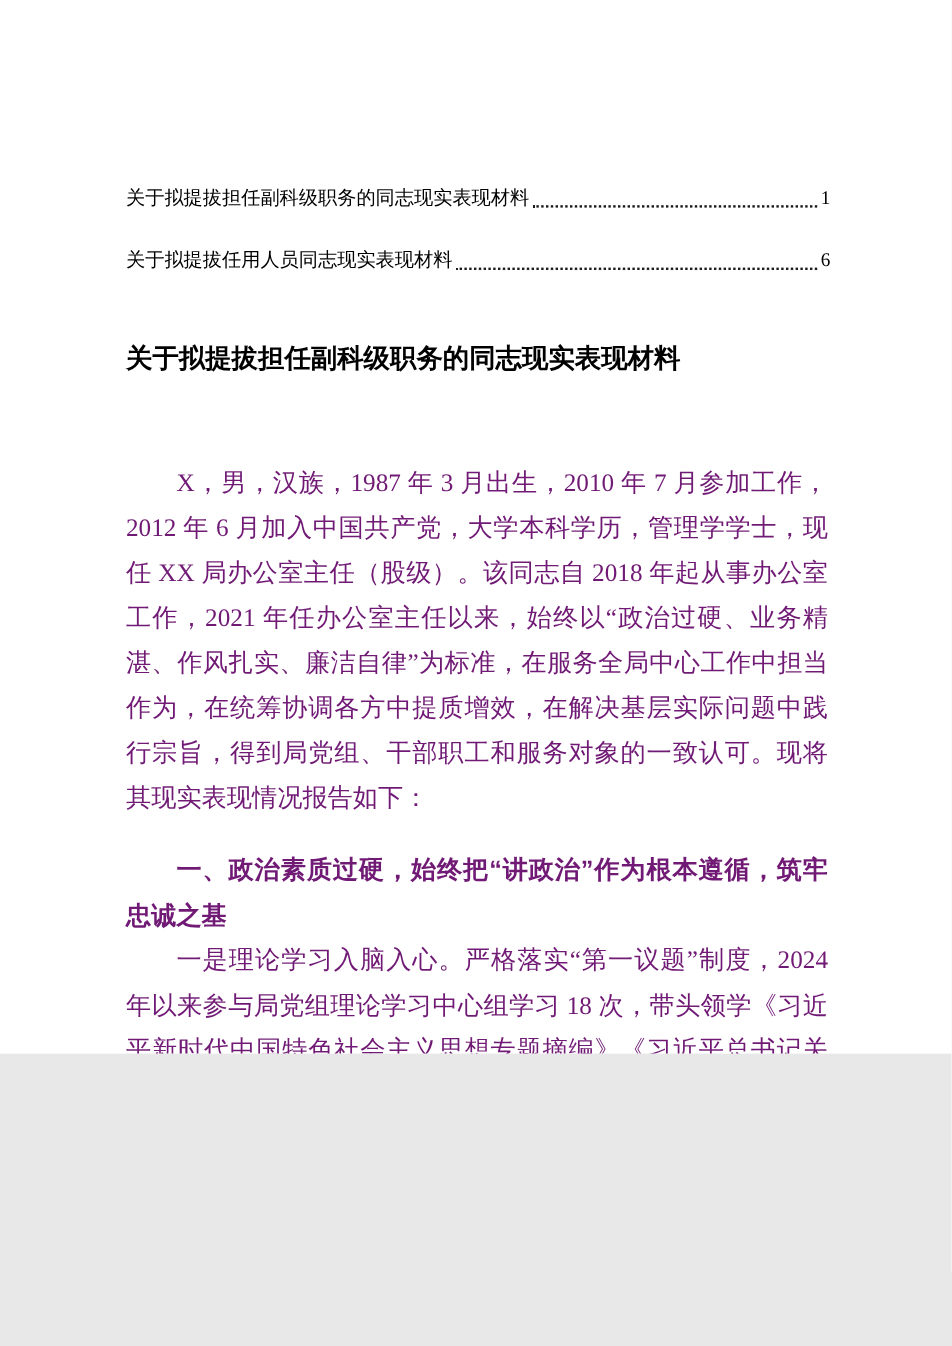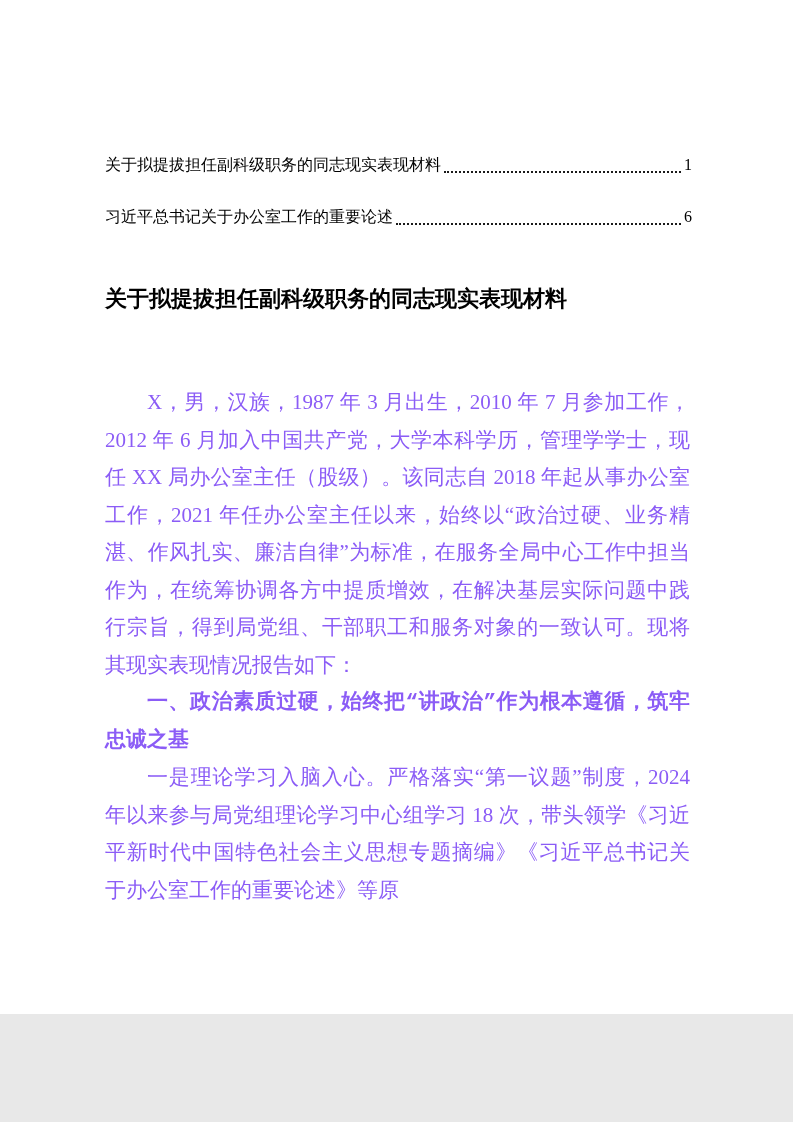--- a/index.html
+++ b/index.html
@@ -2,21 +2,21 @@
 <html><head>
 <meta charset="utf-8">
 <style>
   * { box-sizing: border-box; }
   html, body { margin: 0; padding: 0; }
   body { background: #e8e8e8; }
 
   .page {
     position: relative;
     width: 793px;
-    height: 1014px;
+    height: 878px;
     margin: 0 auto;
     background: #ffffff;
     overflow: hidden;
     font-family: "Liberation Serif", "DejaVu Serif", serif;
     color: #000000;
   }
 
   
   .toc {
     position: absolute;
@@ -59,26 +59,27 @@
   
   .doc-body {
     position: absolute;
     left: 105px;
     top: 384px;
     width: 585px;
     font-size: 21px;
     line-height: 37.5px;
     text-align: justify;
     text-justify: inter-ideograph;
-    color: #8b5cf6;
+    color: #701a75;
   }
   .doc-body p { margin: 0; text-indent: 42px; }
   .doc-body p.section-heading {
-    font-family: Liberation Mono, monospace;
+    font-family: Liberation Sans, sans-serif;
     font-weight: 700;
+    margin-top: 23px;
   }
 
   
   .page-footer {
     position: absolute;
     top: 1034px;
     right: 126px;
     font-size: 17px;
     line-height: 22px;
     white-space: nowrap;
@@ -91,21 +92,21 @@
 
 <div class="page">
 
   <div class="toc">
     <div class="toc-entry">
       <span class="toc-title">关于拟提拔担任副科级职务的同志现实表现材料</span>
       <span class="toc-leader"></span>
       <span class="toc-page">1</span>
     </div>
     <div class="toc-entry">
-      <span class="toc-title">习近平总书记关于办公室工作的重要论述</span>
+      <span class="toc-title">关于拟提拔任用人员同志现实表现材料</span>
       <span class="toc-leader"></span>
       <span class="toc-page">6</span>
     </div>
   </div>
 
   <h1 class="doc-title">关于拟提拔担任副科级职务的同志现实表现材料</h1>
 
   <div class="doc-body">
     <p>X，男，汉族，1987 年 3 月出生，2010 年 7 月参加工作，2012 年 6 月加入中国共产党，大学本科学历，管理学学士，现任 XX 局办公室主任（股级）。该同志自 2018 年起从事办公室工作，2021 年任办公室主任以来，始终以“政治过硬、业务精湛、作风扎实、廉洁自律”为标准，在服务全局中心工作中担当作为，在统筹协调各方中提质增效，在解决基层实际问题中践行宗旨，得到局党组、干部职工和服务对象的一致认可。现将其现实表现情况报告如下：</p>
     <p class="section-heading">一、政治素质过硬，始终把“讲政治”作为根本遵循，筑牢忠诚之基</p>

